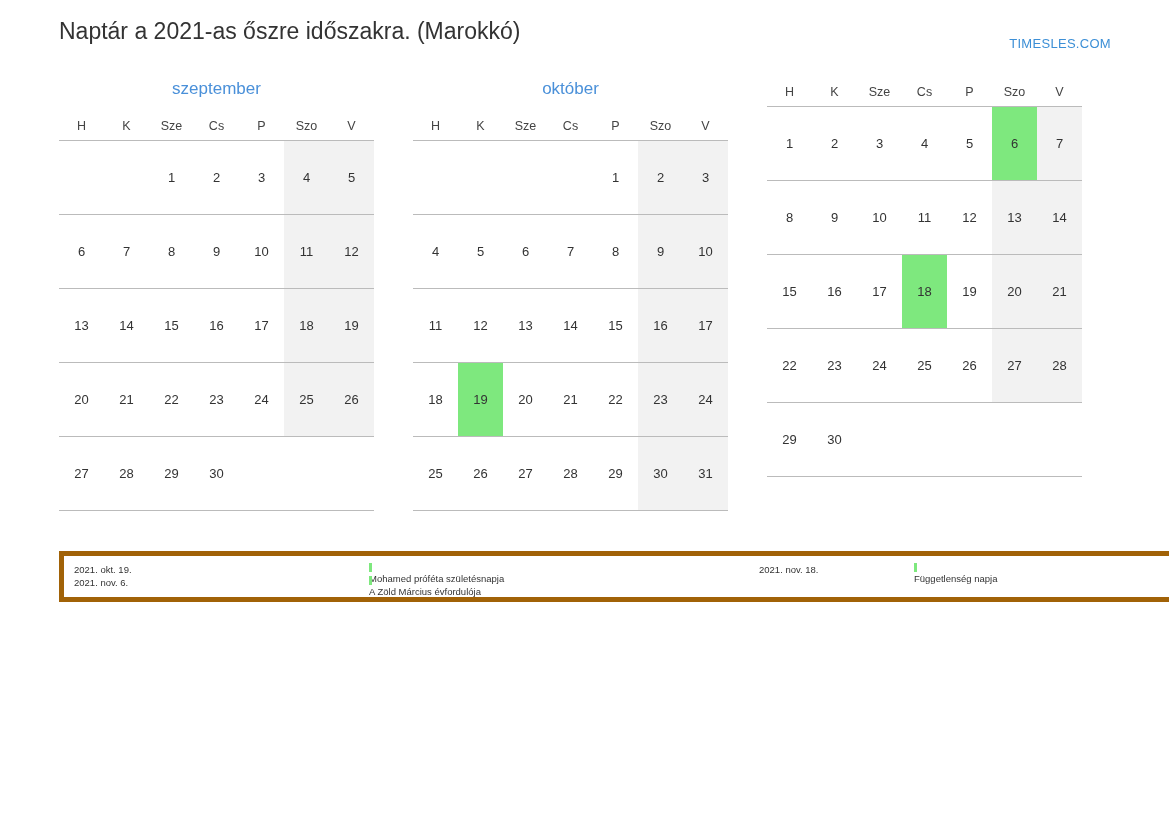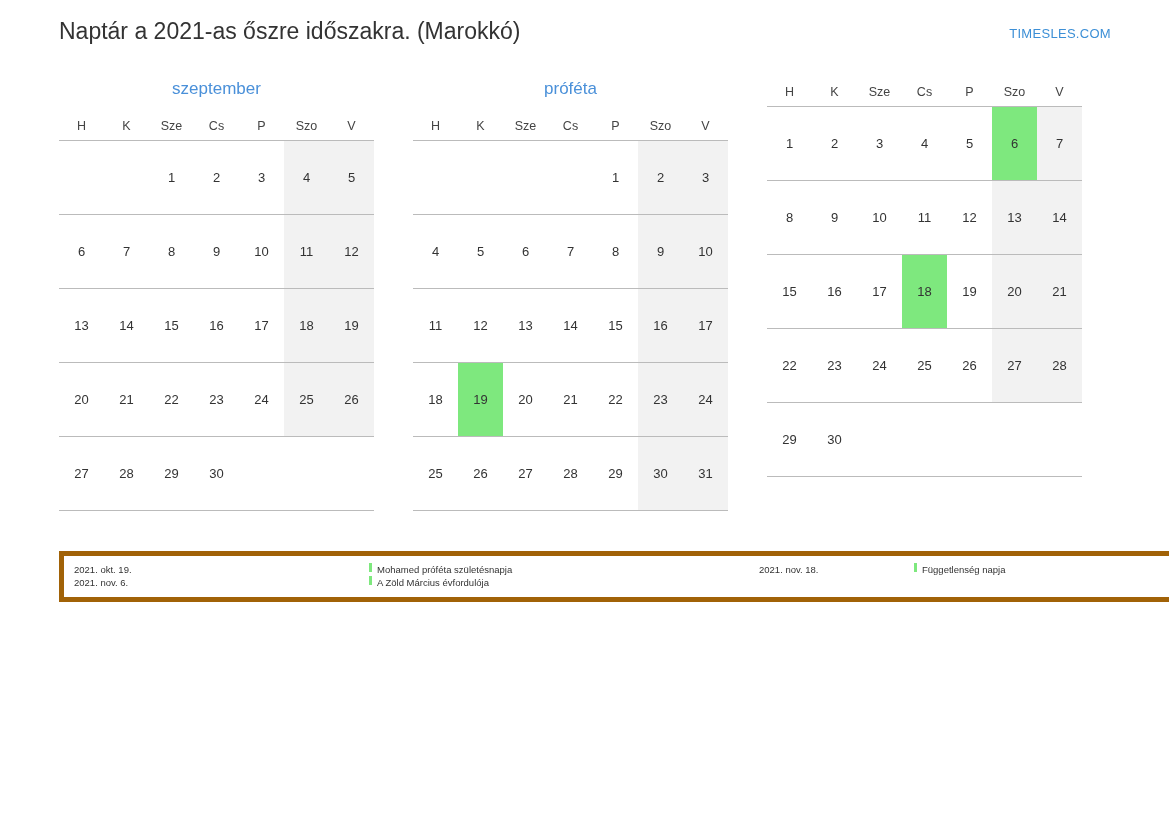--- a/index.html
+++ b/index.html
@@ -28,21 +28,21 @@
     position: absolute;
     left: 59px;
     top: 0;
     font-size: 23px;
     color: #333333;
     white-space: nowrap;
   }
   .brand-link {
     position: absolute;
     right: 58px;
-    top: 8px;
+    top: 18px;
     font-size: 13px;
     color: #3c8fd6;
     letter-spacing: 0.3px;
     text-decoration: none;
   }
 
   
   .months-row {
     position: absolute;
     top: 78px;
@@ -131,20 +131,21 @@
   .legend-col.names-right { flex: 1; }
 
   .legend-line {
     height: 13px;
     line-height: 13px;
     white-space: nowrap;
   }
   .legend-line.with-bar {
     display: flex;
     align-items: flex-start;
+    flex-direction: column;
   }
   .legend-bar {
     display: inline-block;
     width: 3px;
     height: 9px;
     background: #7ee87e;
     margin-right: 5px;
     flex: 0 0 auto;
   }
 </style>
@@ -214,21 +215,21 @@
             <td>29</td>
             <td>30</td>
             <td class="blank"></td>
             <td class="blank"></td>
             <td class="blank"></td>
           </tr>
         </tbody>
       </table>
     </div>
     <div class="month">
-      <div class="month-name">próféta</div>
+      <div class="month-name">október</div>
       <table class="cal">
         <thead>
           <tr>
             <th>H</th>
             <th>K</th>
             <th>Sze</th>
             <th>Cs</th>
             <th>P</th>
             <th>Szo</th>
             <th>V</th>

